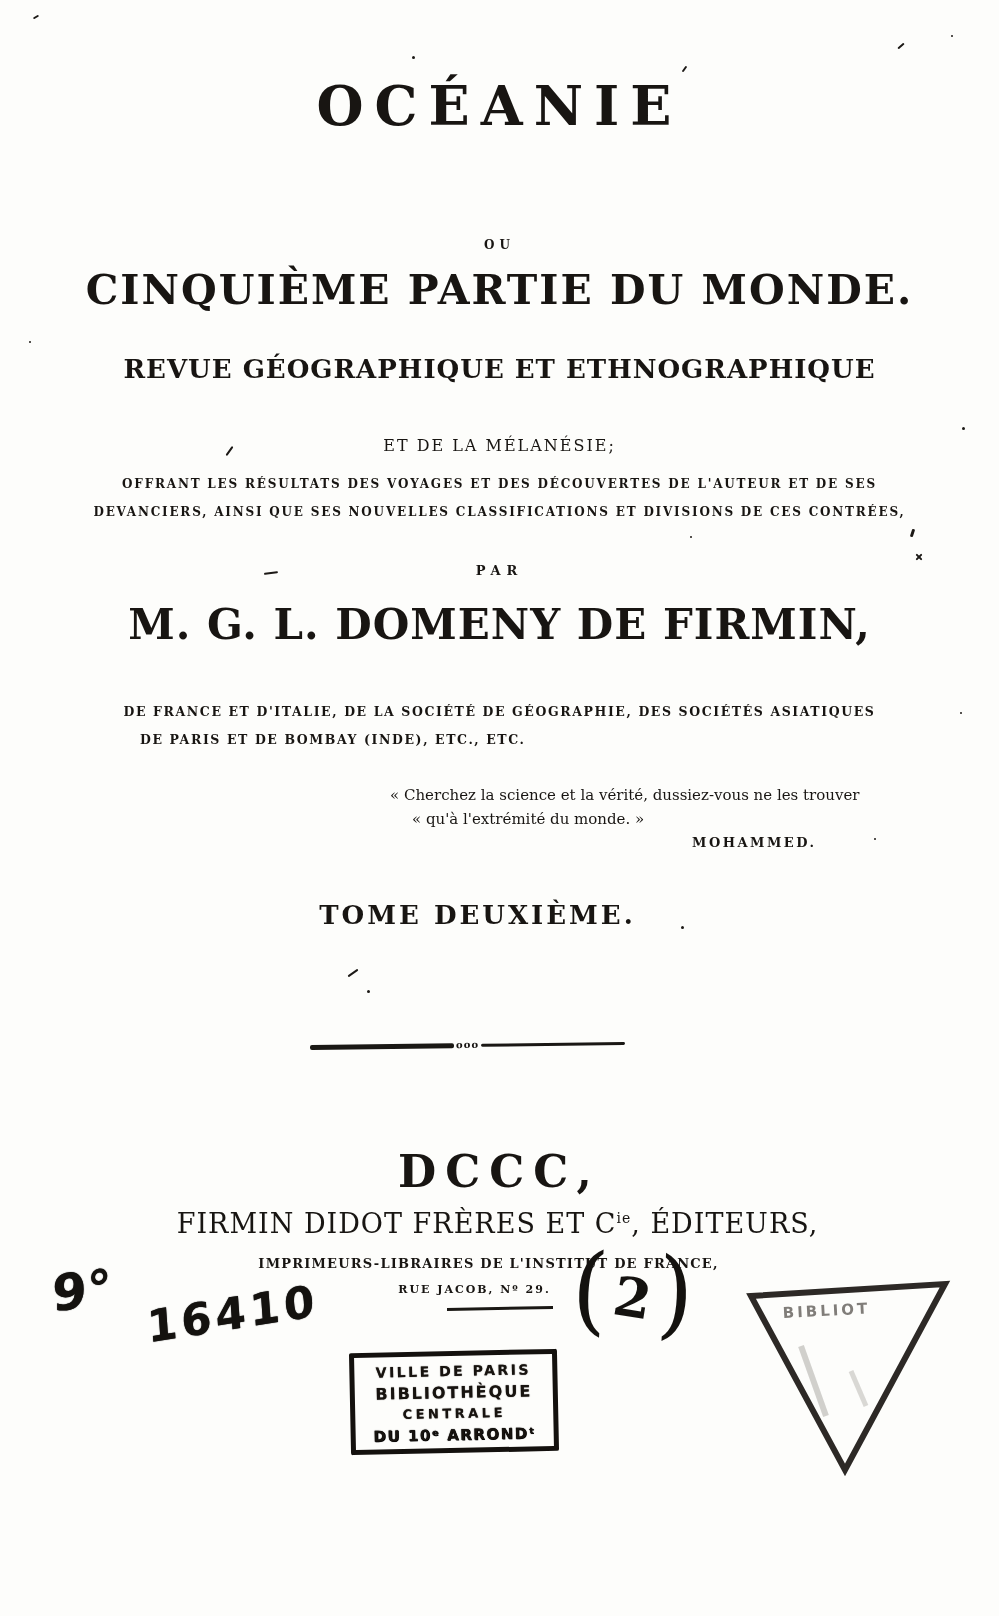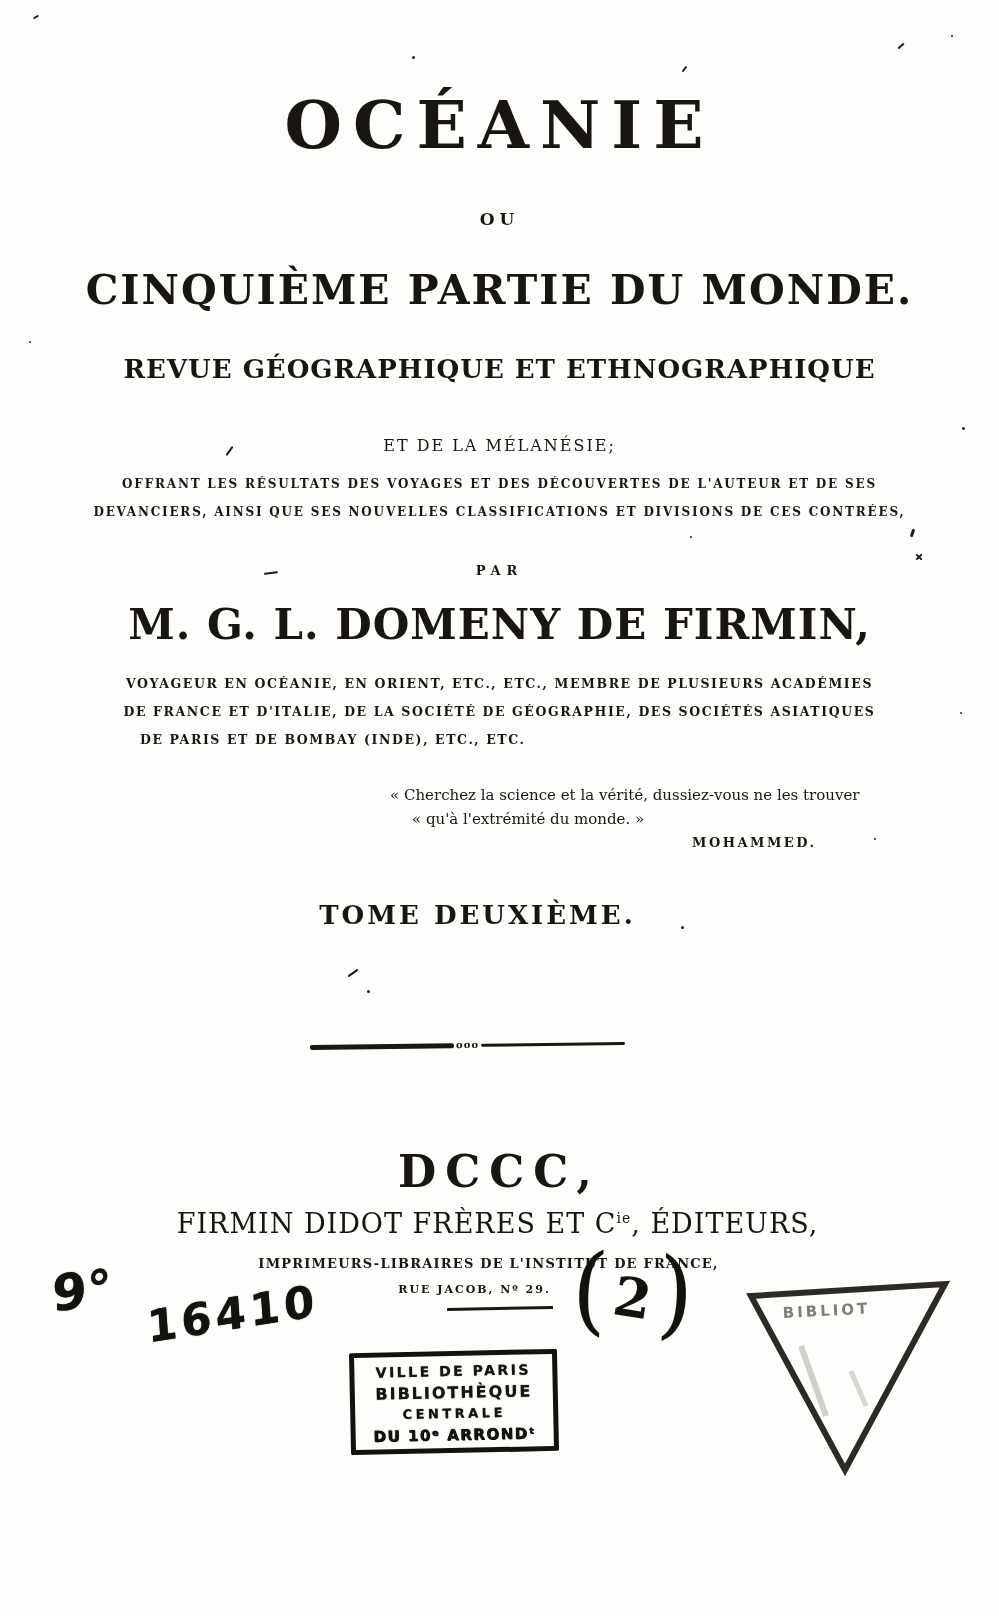--- a/index.html
+++ b/index.html
@@ -8,22 +8,22 @@
     width:999px;height:1616px;
     margin:0 auto;
     background:#fdfdfb;
     color:#181512;
     font-family:"DejaVu Serif","Liberation Serif",serif;
     overflow:hidden;
   }
   .ctr{position:absolute;left:0;right:0;text-align:center;white-space:nowrap;}
   .abs{position:absolute;white-space:nowrap;}
 
-  .t-title {top:86px;font-size:66px;font-weight:bold;letter-spacing:11px;}
-  .t-ou    {top:209px;font-size:17px;font-weight:bold;letter-spacing:5px;}
+  .t-title {top:74px;font-size:54px;font-weight:bold;letter-spacing:11px;}
+  .t-ou    {top:238px;font-size:12px;font-weight:bold;letter-spacing:5px;}
   .t-sub   {top:266px;font-size:41px;font-weight:bold;letter-spacing:2px;}
   .t-rev   {top:354px;font-size:26px;font-weight:bold;letter-spacing:1px;}
   .t-ser2  {top:408px;font-size:16px;font-weight:bold;letter-spacing:2px;}
   .t-ser3  {top:436px;font-size:16px;font-weight:normal;letter-spacing:2px;}
   .t-desc1 {top:477px;font-size:12px;font-weight:bold;letter-spacing:1.8px;}
   .t-desc2 {top:505px;font-size:12px;font-weight:bold;letter-spacing:1.8px;}
   .t-par   {top:563px;font-size:13px;font-weight:bold;letter-spacing:6px;}
   .t-author{top:600px;font-size:42px;font-weight:bold;letter-spacing:1px;}
   .t-cred1 {top:676px;font-size:12.5px;font-weight:bold;letter-spacing:1.6px;}
   .t-cred2 {top:704px;font-size:12.5px;font-weight:bold;letter-spacing:1.6px;}
@@ -81,21 +81,20 @@
   <div class="ctr t-ou">OU</div>
   <div class="ctr t-sub">CINQUIÈME PARTIE DU MONDE.</div>
 
   <div class="ctr t-rev">REVUE GÉOGRAPHIQUE ET ETHNOGRAPHIQUE</div>
   <div class="ctr t-ser3">ET DE LA MÉLANÉSIE;</div>
   <div class="ctr t-desc1">OFFRANT LES RÉSULTATS DES VOYAGES ET DES DÉCOUVERTES DE L'AUTEUR ET DE SES</div>
   <div class="ctr t-desc2">DEVANCIERS, AINSI QUE SES NOUVELLES CLASSIFICATIONS ET DIVISIONS DE CES CONTRÉES,</div>
 
   <div class="ctr t-par">PAR</div>
   <div class="ctr t-author">M. G. L. DOMENY DE FIRMIN,</div>
-  <div class="ctr t-cred1">VOYAGEUR EN OCÉANIE, EN ORIENT, ETC., ETC., MEMBRE DE PLUSIEURS ACADÉMIES</div>
   <div class="ctr t-cred2">DE FRANCE ET D'ITALIE, DE LA SOCIÉTÉ DE GÉOGRAPHIE, DES SOCIÉTÉS ASIATIQUES</div>
   <div class="abs t-cred3">DE PARIS ET DE BOMBAY (INDE), ETC., ETC.</div>
 
   <div class="abs t-q1">« Cherchez la science et la vérité, dussiez-vous ne les trouver</div>
   <div class="abs t-q2">« qu'à l'extrémité du monde. »</div>
   <div class="abs t-moh">MOHAMMED.</div>
 
   <div class="ctr t-tome" style="right:44px;">TOME DEUXIÈME.</div>
 
   <div class="divider">

